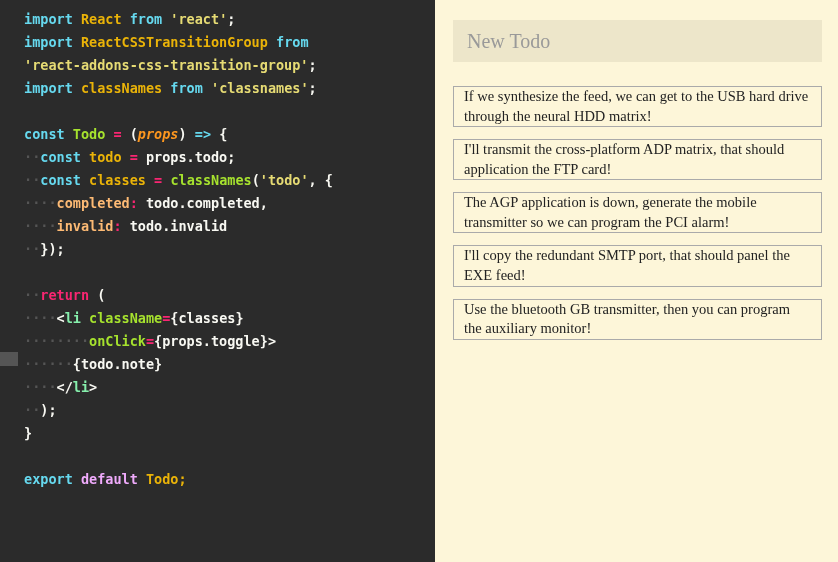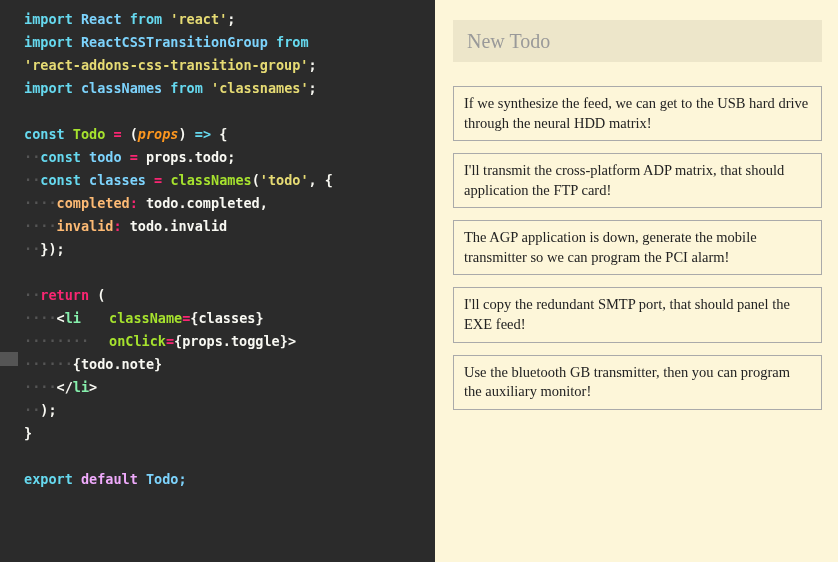--- a/index.html
+++ b/index.html
@@ -57,29 +57,29 @@
       display: block;
       height: 23px;
     }
     
     .kw-import { color: #66d9ef; }
     .kw-from { color: #66d9ef; }
     .kw-const { color: #66d9ef; }
     .kw-return { color: #f92672; }
     .kw-export { color: #66d9ef; }
     .kw-default { color: #f0abfc; }
-    .name { color: #7dd3fc; }
+    .name { color: #eab308; }
     .string { color: #e6db74; }
     .punct { color: #f8f8f2; }
     .op { color: #f92672; }
     .func-name { color: #a6e22e; }
     .param { color: #fd971f; font-style: italic; }
     .arrow { color: #66d9ef; }
     .tag { color: #86efac; }
-    .attr { color: #a6e22e; margin-left: 20px; }
+    .attr { color: #a6e22e; }
     .prop { color: #fdba74; }
     .dots { color: #555; }
     
     .preview-pane {
       flex: 1;
       height: 562px;
       background: #fdf6d9;
       padding: 20px 16px 20px 18px;
     }
     
@@ -97,21 +97,21 @@
     }
     
     .new-todo-input::placeholder {
       color: #999;
     }
     
     .todo-item {
       width: 100%;
       border: 1px solid #aaa;
       background: #fdf6d9;
-      padding: 7px 10px;
+      padding: 0 10px;
       margin-bottom: 12px;
       font-family: Georgia, 'Times New Roman', serif;
       font-size: 14.5px;
       line-height: 1.35;
       color: #222;
       cursor: pointer;
     }
   </style>
 </head>
 <body>

